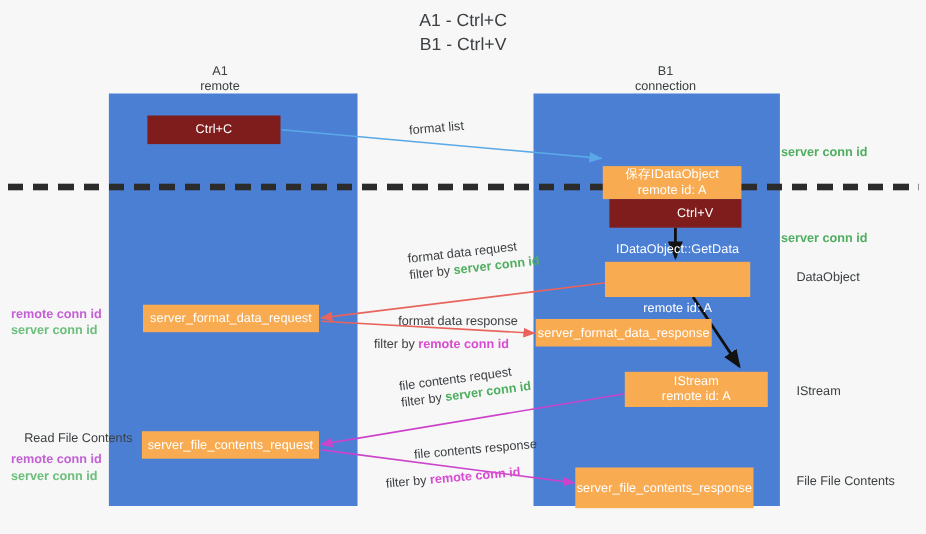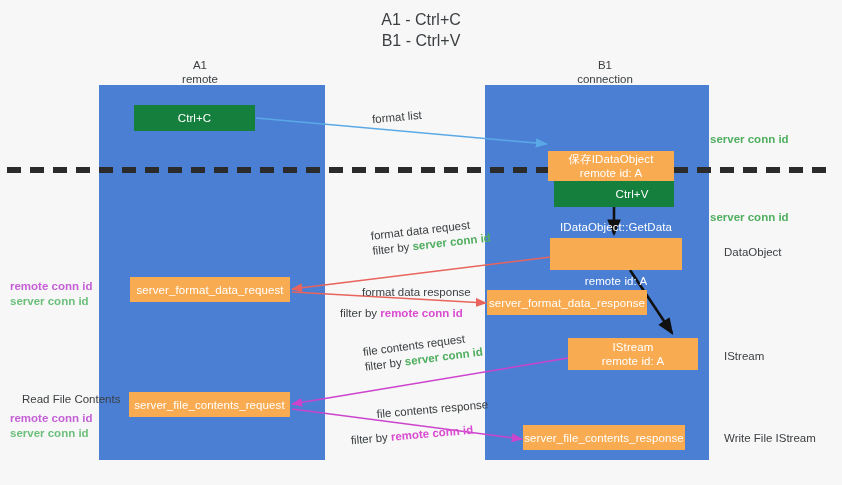--- a/index.html
+++ b/index.html
@@ -66,21 +66,21 @@
     flex-direction: column;
     align-items: center;
     justify-content: center;
     color: #ffffff;
     font-size: 11.5px;
     line-height: 14px;
     text-align: center;
     letter-spacing: 0.1px;
   }
   .box-orange { background: #f9ab52; }
-  .box-green  { background: #15803d; align-items: center; }
+  .box-green  { background: #7f1d1d; align-items: center; }
   .box span { display: block; white-space: nowrap; }
 
   
   .divider {
     position: absolute;
     left: 7px;
     top: 167px;
     width: 828px;
     height: 6px;
     background-image: repeating-linear-gradient(
@@ -196,21 +196,21 @@
 
   <div class="box box-orange" style="left:568px; top:338px; width:130px; height:32px;">
     <span>IStream</span>
     <span>remote id: A</span>
   </div>
 
   <div class="box box-orange" style="left:129px; top:392px; width:161px; height:25px;">
     <span>server_file_contents_request</span>
   </div>
 
-  <div class="box box-orange" style="left:523px; top:425px; width:162px; height:25px;">
+  <div class="box box-orange" style="left:523px; top:425px; width:162px; height:37px;">
     <span>server_file_contents_response</span>
   </div>
 
   <div class="edge-label" style="left:372px; top:110px; transform: rotate(-5deg);">
     <span>format list</span>
   </div>
 
   <div class="edge-label" style="left:370px; top:229px; transform: rotate(-6.5deg); transform-origin: left top;">
     <div>format data request</div>
     <div><span>filter by </span><span class="accent-green">server conn id</span></div>
@@ -228,21 +228,21 @@
 
   <div class="edge-label" style="left:376px; top:407px; transform: rotate(-5deg); transform-origin: left top;">
     <div>file contents response</div>
     <div style="margin-top:9px; margin-left:-28px;"><span>filter by </span><span class="accent-pink">remote conn id</span></div>
   </div>
 
   <div class="side-label t-green-strong" style="left:710px; top:132px;">server conn id</div>
   <div class="side-label t-green-strong" style="left:710px; top:210px;">server conn id</div>
   <div class="side-label plain" style="left:710px; top:245px;">DataObject</div>
   <div class="side-label plain" style="left:710px; top:349px;">IStream</div>
-  <div class="side-label plain" style="left:710px; top:431px;">Write File IStream</div>
+  <div class="side-label plain" style="left:710px; top:431px;">File File Contents</div>
 
   <div class="side-label t-pink" style="left:10px; top:279px;">remote conn id</div>
   <div class="side-label t-green" style="left:10px; top:294px;">server conn id</div>
 
   <div class="side-label plain" style="left:8px; top:392px;">Read File Contents</div>
   <div class="side-label t-pink" style="left:10px; top:411px;">remote conn id</div>
   <div class="side-label t-green" style="left:10px; top:426px;">server conn id</div>
 
 </div>
 

